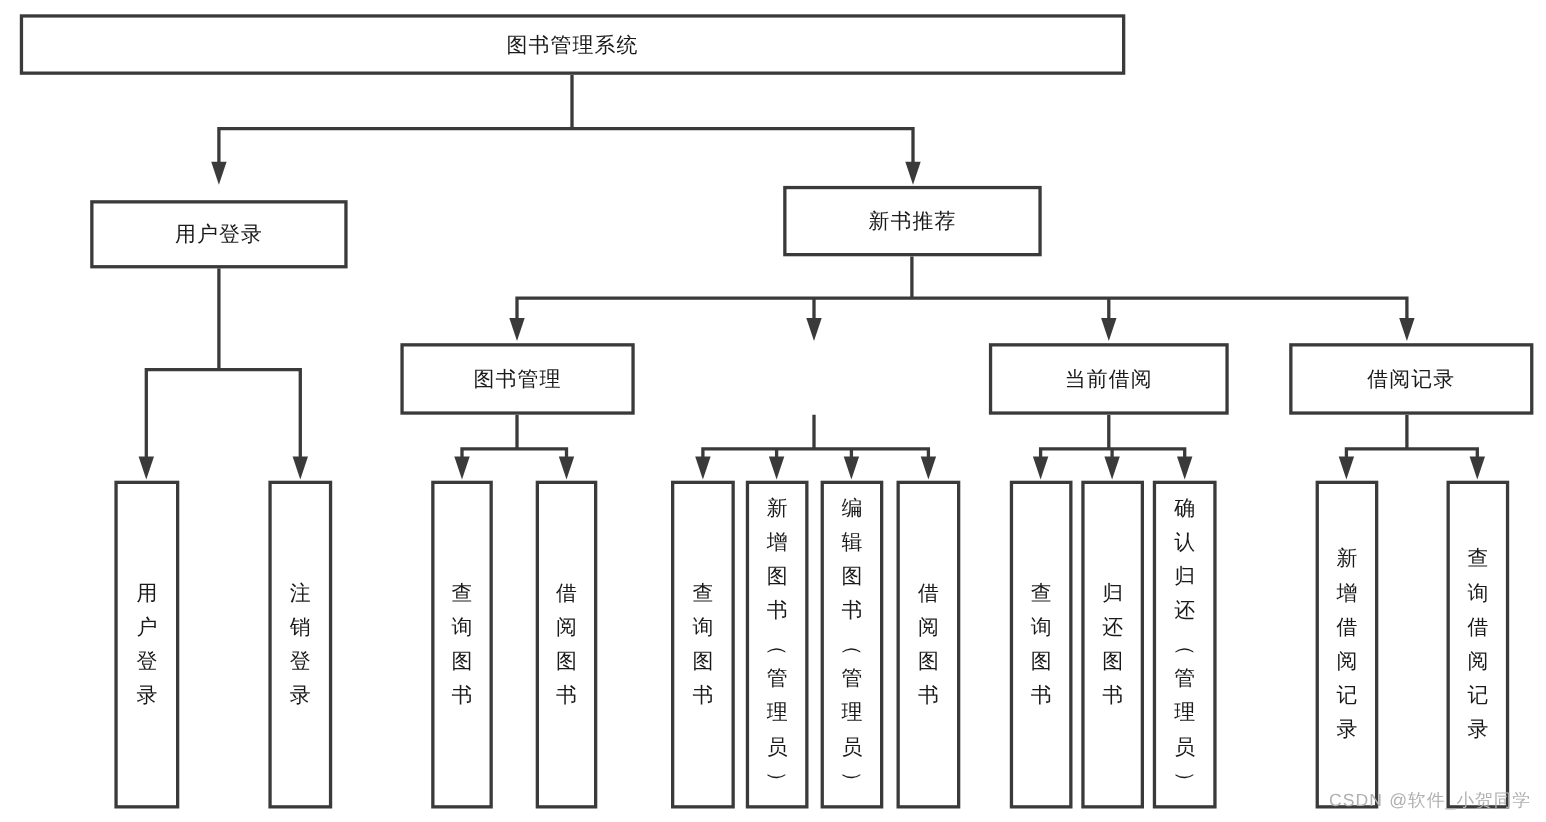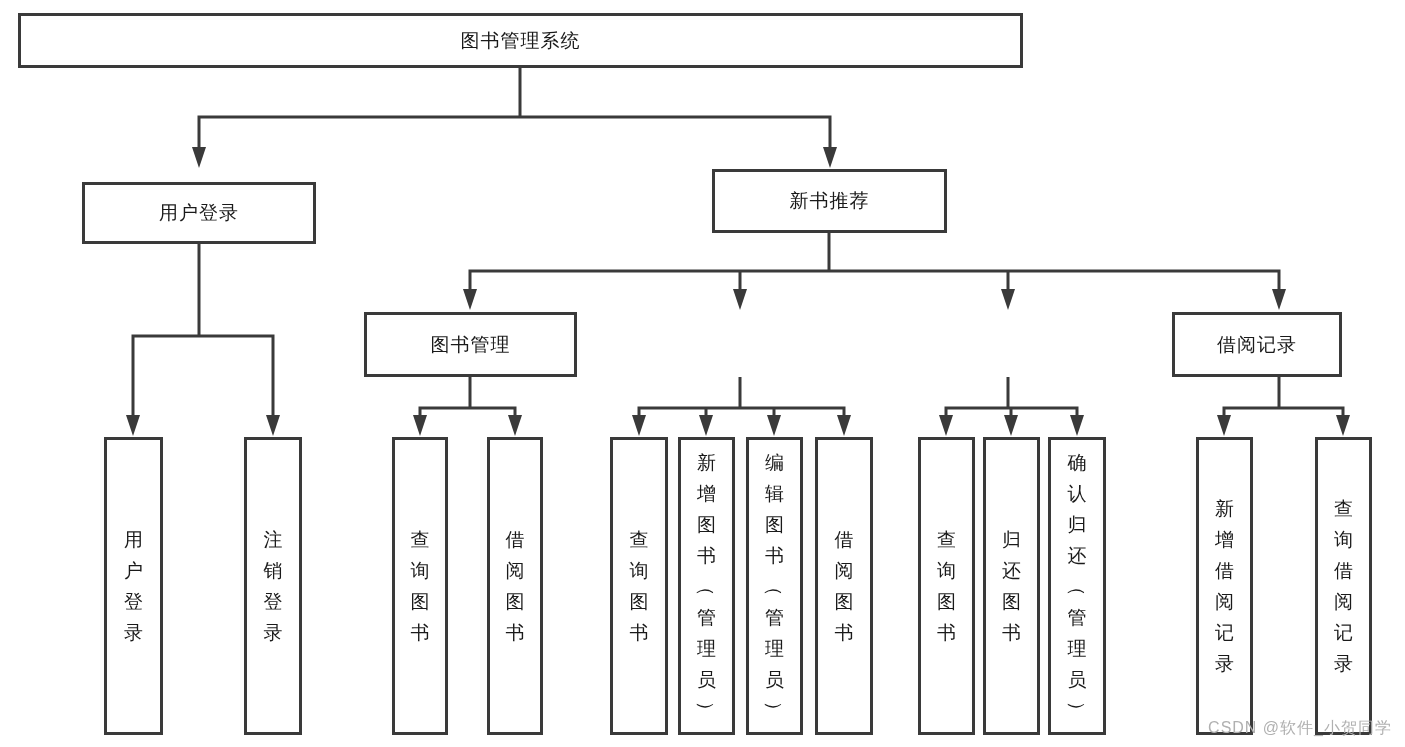--- a/index.html
+++ b/index.html
@@ -119,21 +119,24 @@
   <div class="node" style="left:82px;top:182px;width:234px;height:62px">
     <span class="lbl">用户登录</span>
   </div>
   <div class="node" style="left:712px;top:169px;width:235px;height:64px">
     <span class="lbl">新书推荐</span>
   </div>
 
   <div class="node" style="left:364px;top:312px;width:213px;height:65px">
     <span class="lbl">图书管理</span>
   </div>
-  <div class="node" style="left:1172px;top:312px;width:170px;height:65px">
+  <div class="node" style="left:899px;top:312px;width:218px;height:65px">
+    <span class="lbl">当前借阅</span>
+  </div>
+  <div class="node" style="left:1172px;top:312px;width:222px;height:65px">
     <span class="lbl">借阅记录</span>
   </div>
 
   <div class="node" style="left:104px;top:437px;width:59px;height:298px">
     <span class="vtext">
         <span>用</span>
         <span>户</span>
         <span>登</span>
         <span>录</span>
       </span>

